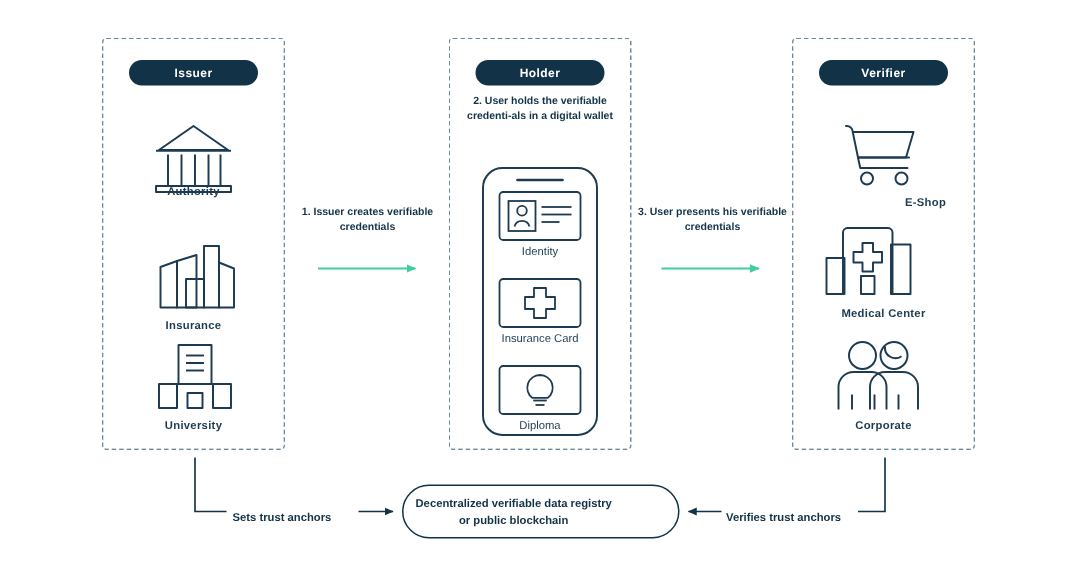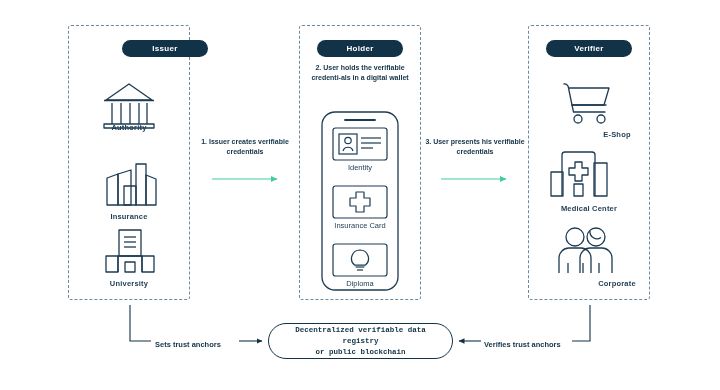--- a/index.html
+++ b/index.html
@@ -38,21 +38,21 @@
     border-radius: 999px;
     font-size: 8px;
     font-weight: bold;
     letter-spacing: 0.3px;
     display: flex;
     align-items: center;
     justify-content: center;
     height: 17px;
     width: 86px;
   }
-  #pill-issuer   { left: 86px;  top: 40px; margin-left: 36px; }
+  #pill-issuer   { left: 86px;  top: 40px; }
   #pill-holder   { left: 317px; top: 40px; }
   #pill-verifier { left: 546px; top: 40px; }
 
   .entity {
     position: absolute;
     width: 122px;
     display: flex;
     flex-direction: column;
     align-items: center;
   }
@@ -68,21 +68,21 @@
     letter-spacing: 0.2px;
     line-height: 10px;
     color: #1c3b52;
   }
 
   #ent-authority { left: 68px;  top: 63px; }
   #ent-insurance { left: 68px;  top: 160px; }
   #ent-university{ left: 68px;  top: 227px; }
   #ent-eshop     { left: 528px; top: 76px; padding-left: 28px; }
   #ent-medical   { left: 528px; top: 150px; }
-  #ent-corporate { left: 528px; top: 222px; padding-left: 28px; }
+  #ent-corporate { left: 528px; top: 222px; }
 
   .step-note {
     position: absolute;
     width: 110px;
     text-align: center;
     font-size: 7px;
     font-weight: bold;
     line-height: 9.5px;
     color: #123247;
   }
@@ -118,21 +118,20 @@
     top: 323px;
     width: 185px;
     height: 36px;
     border: 1.2px solid #123247;
     border-radius: 18px;
     box-sizing: border-box;
     display: flex;
     align-items: center;
     justify-content: flex-start;
     background: #ffffff;
-    font-family: Liberation Mono, monospace;
   }
   #registry-text {
     font-size: 7.5px;
     font-weight: bold;
     line-height: 11px;
     text-align: center;
     color: #123247;
     padding: 0 8px;
   }
 </style>

